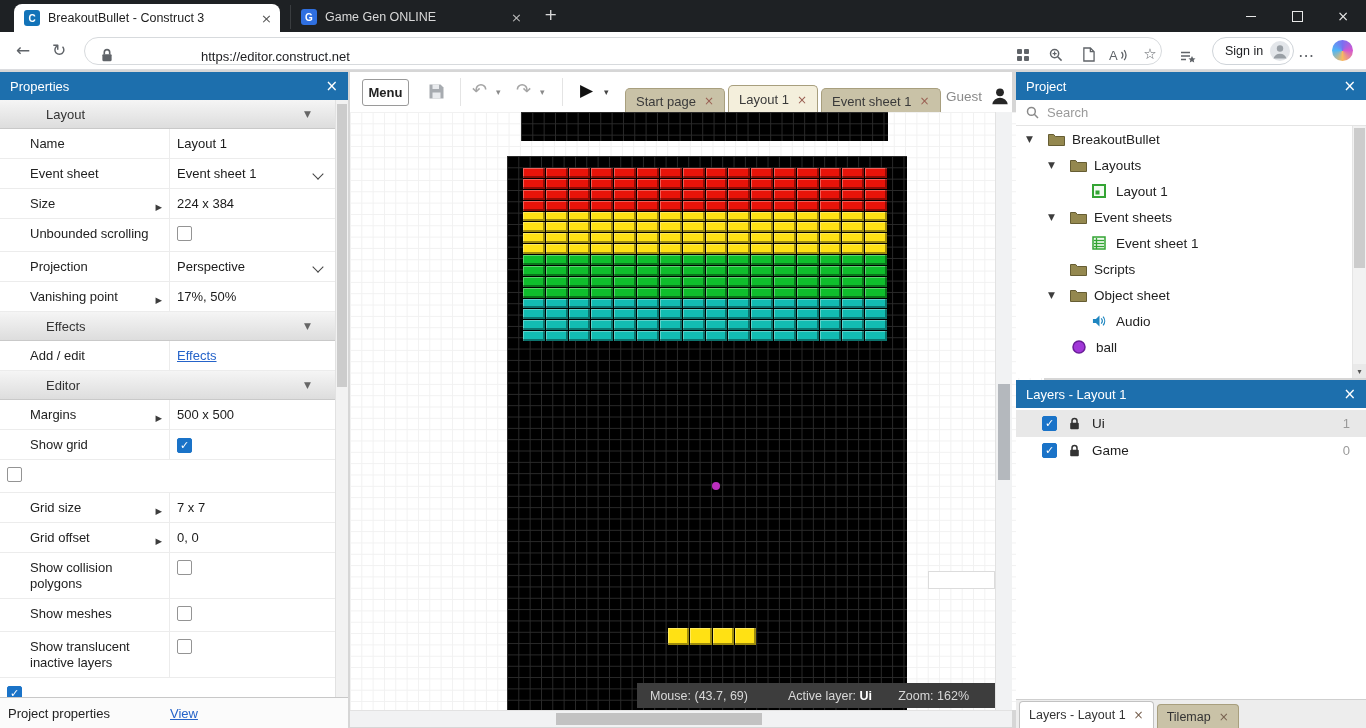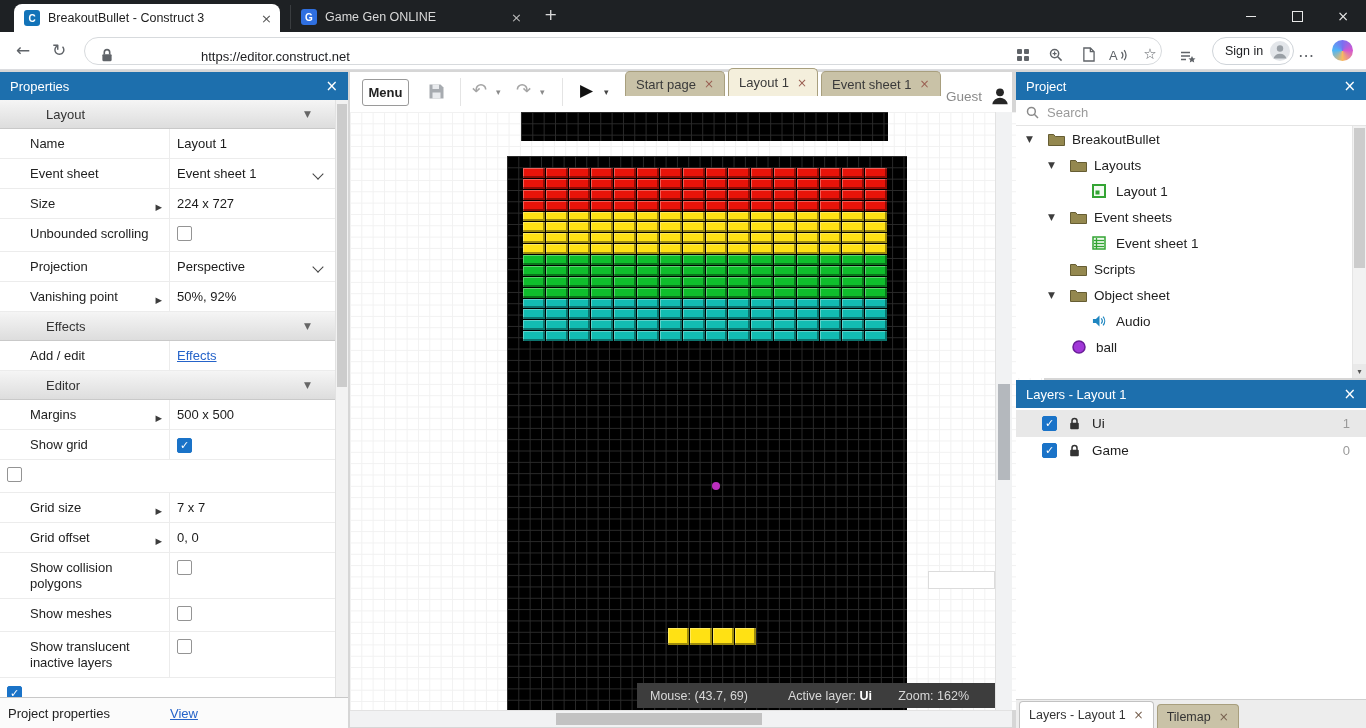--- a/index.html
+++ b/index.html
@@ -62,21 +62,21 @@
   #props-footer{position:absolute;left:0;right:0;bottom:0;height:30px;border-top:1px solid #c8c8c8;background:#fbfbfb;display:flex;align-items:center;}
   #props-footer .flabel{width:170px;padding-left:8px;box-sizing:border-box;color:#222;}
 
   
   #toolbar{position:absolute;left:350px;top:72px;width:662px;height:40px;background:#fff;}
   #menu-btn{position:absolute;left:12px;top:7px;width:47px;height:27px;border:1px solid #9a9a9a;border-radius:3px;background:#fff;
             font-weight:bold;font-size:13px;color:#222;display:flex;align-items:center;justify-content:center;box-sizing:border-box;}
   .tb-ic{position:absolute;top:9px;}
   .tb-caret{position:absolute;top:15px;font-size:9px;color:#8a8a8a;}
   .tb-sep{position:absolute;top:6px;width:1px;height:28px;background:#e4e4e4;}
-  #doctabs{position:absolute;left:625px;top:68px;height:28px;display:flex;align-items:flex-end;gap:3px;}
+  #doctabs{position:absolute;left:625px;top:85px;height:28px;display:flex;align-items:flex-end;gap:3px;}
   .dtab{height:25px;padding:0 10px;border-radius:5px 5px 0 0;border:1px solid #a89f7e;border-bottom:none;background:#c9c2a7;
         color:#3a3a3a;font-size:13px;display:flex;align-items:center;gap:8px;box-sizing:border-box;}
   .dtab.active{background:#f4efdc;height:28px;}
   .dtab .x{color:#9a5f52;font-size:12px;}
   #guest{position:absolute;left:930px;top:84px;width:80px;height:24px;display:flex;align-items:center;justify-content:flex-end;gap:8px;
          color:#8a8a8a;font-size:13.5px;}
 
   
   #canvas{position:absolute;left:350px;top:112px;width:694px;height:598px;background:#fff;overflow:hidden;
           background-image:linear-gradient(to right,#f1f1f1 1px,transparent 1px),linear-gradient(to bottom,#f1f1f1 1px,transparent 1px);
@@ -237,33 +237,33 @@
       <div class="prop-row">
         <div class="prop-label">Name</div>
         <div class="prop-value"><span>Layout 1</span></div>
       </div>
       <div class="prop-row">
         <div class="prop-label">Event sheet</div>
         <div class="prop-value"><span>Event sheet 1</span><span class="dd-caret"></span></div>
       </div>
       <div class="prop-row">
         <div class="prop-label">Size<span class="exp glyph">▶</span></div>
-        <div class="prop-value"><span>224 x 727</span></div>
+        <div class="prop-value"><span>224 x 384</span></div>
       </div>
       <div class="prop-row">
         <div class="prop-label">Unbounded scrolling</div>
         <div class="prop-value"><span class="cb"></span></div>
       </div>
       <div class="prop-row">
         <div class="prop-label">Projection</div>
         <div class="prop-value"><span>Perspective</span><span class="dd-caret"></span></div>
       </div>
       <div class="prop-row">
         <div class="prop-label">Vanishing point<span class="exp glyph">▶</span></div>
-        <div class="prop-value"><span>50%, 92%</span></div>
+        <div class="prop-value"><span>17%, 50%</span></div>
       </div>
       <div class="prop-row section">
         <span class="sec-label">Effects</span>
         <span class="sec-caret glyph">▼</span>
       </div>
       <div class="prop-row">
         <div class="prop-label">Add / edit</div>
         <div class="prop-value"><span class="link">Effects</span></div>
       </div>
       <div class="prop-row section">

